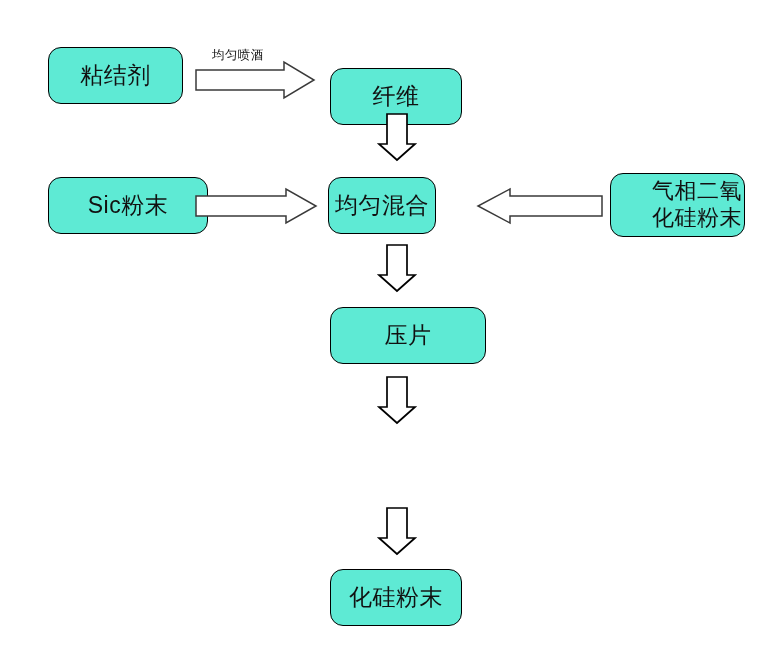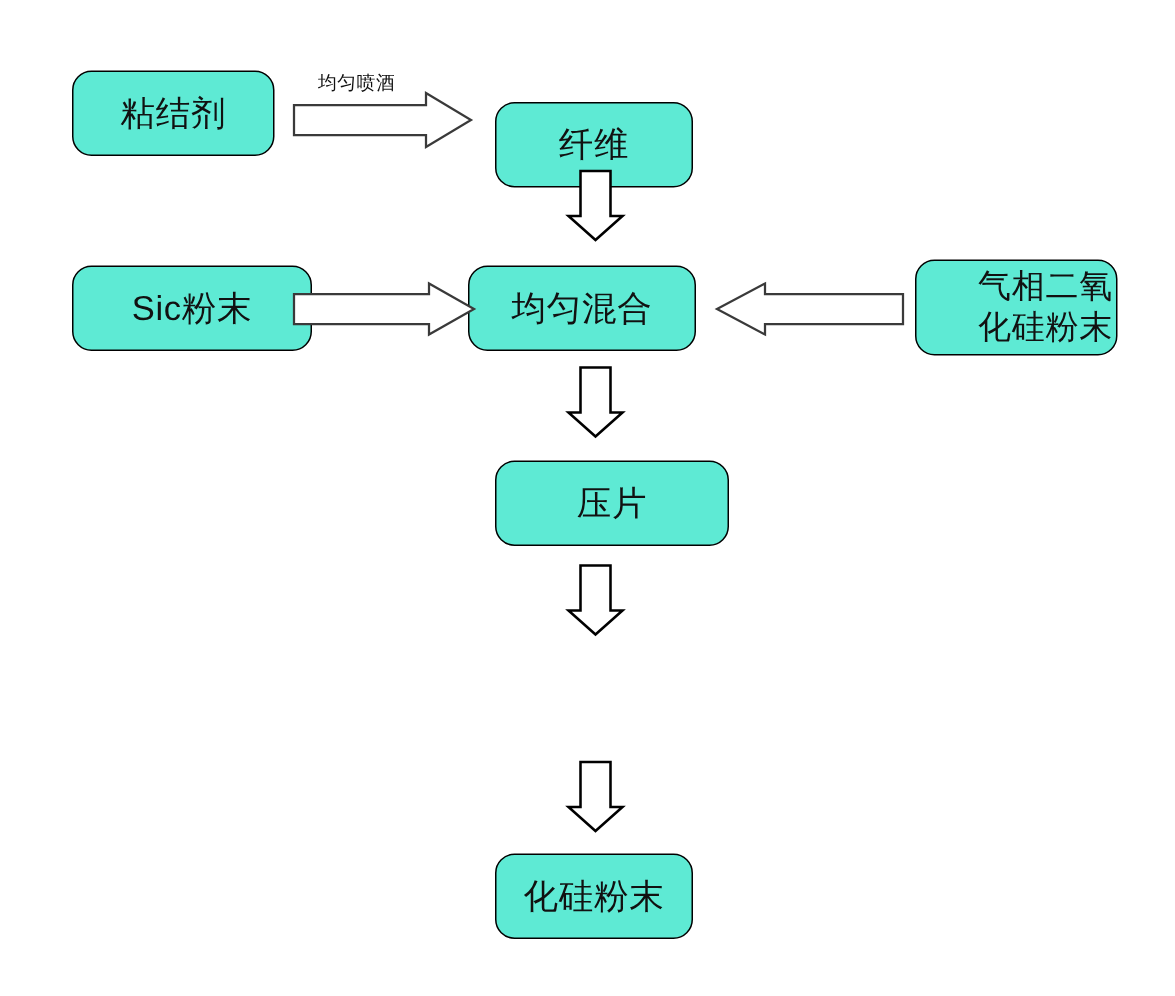--- a/index.html
+++ b/index.html
@@ -49,21 +49,21 @@
 <body>
 
 <div id="canvas">
 
   <div class="node" style="left:48px; top:47px; width:135px; height:57px;">粘结剂</div>
 
   <div class="node" style="left:330px; top:47px; width:132px; height:57px;margin-top:21px;">纤维</div>
 
   <div class="node" style="left:48px; top:177px; width:160px; height:57px;">Sic粉末</div>
 
-  <div class="node" style="left:312px; top:177px; width:152px; height:57px;">均匀混合</div>
+  <div class="node" style="left:328px; top:177px; width:108px; height:57px;">均匀混合</div>
 
   <div class="node two-line" style="left:610px; top:173px; width:135px; height:64px;">气相二氧
 化硅粉末</div>
 
   <div class="node" style="left:330px; top:307px; width:156px; height:57px;">压片</div>
 
 
   <div class="node" style="left:330px; top:569px; width:132px; height:57px;">化硅粉末</div>
 
   <div class="arrow" style="left:196px; top:60px; width:120px; height:40px;">

